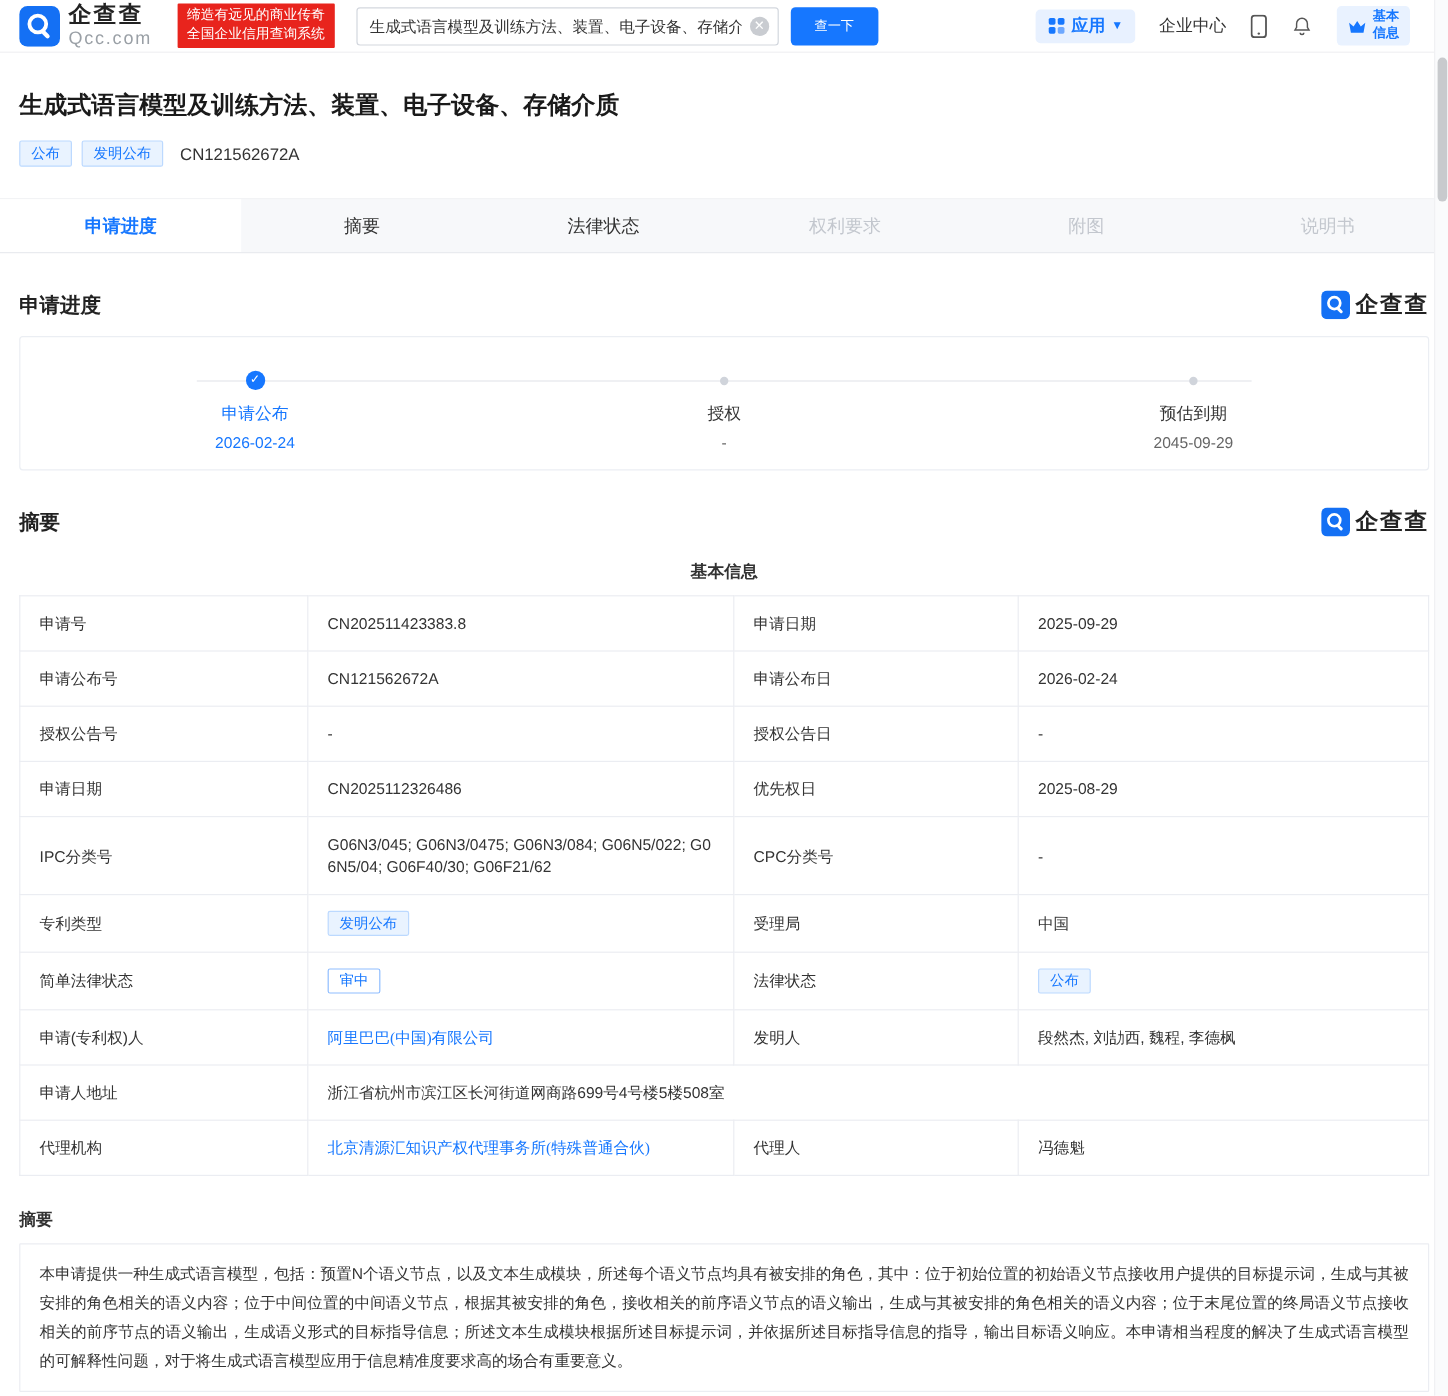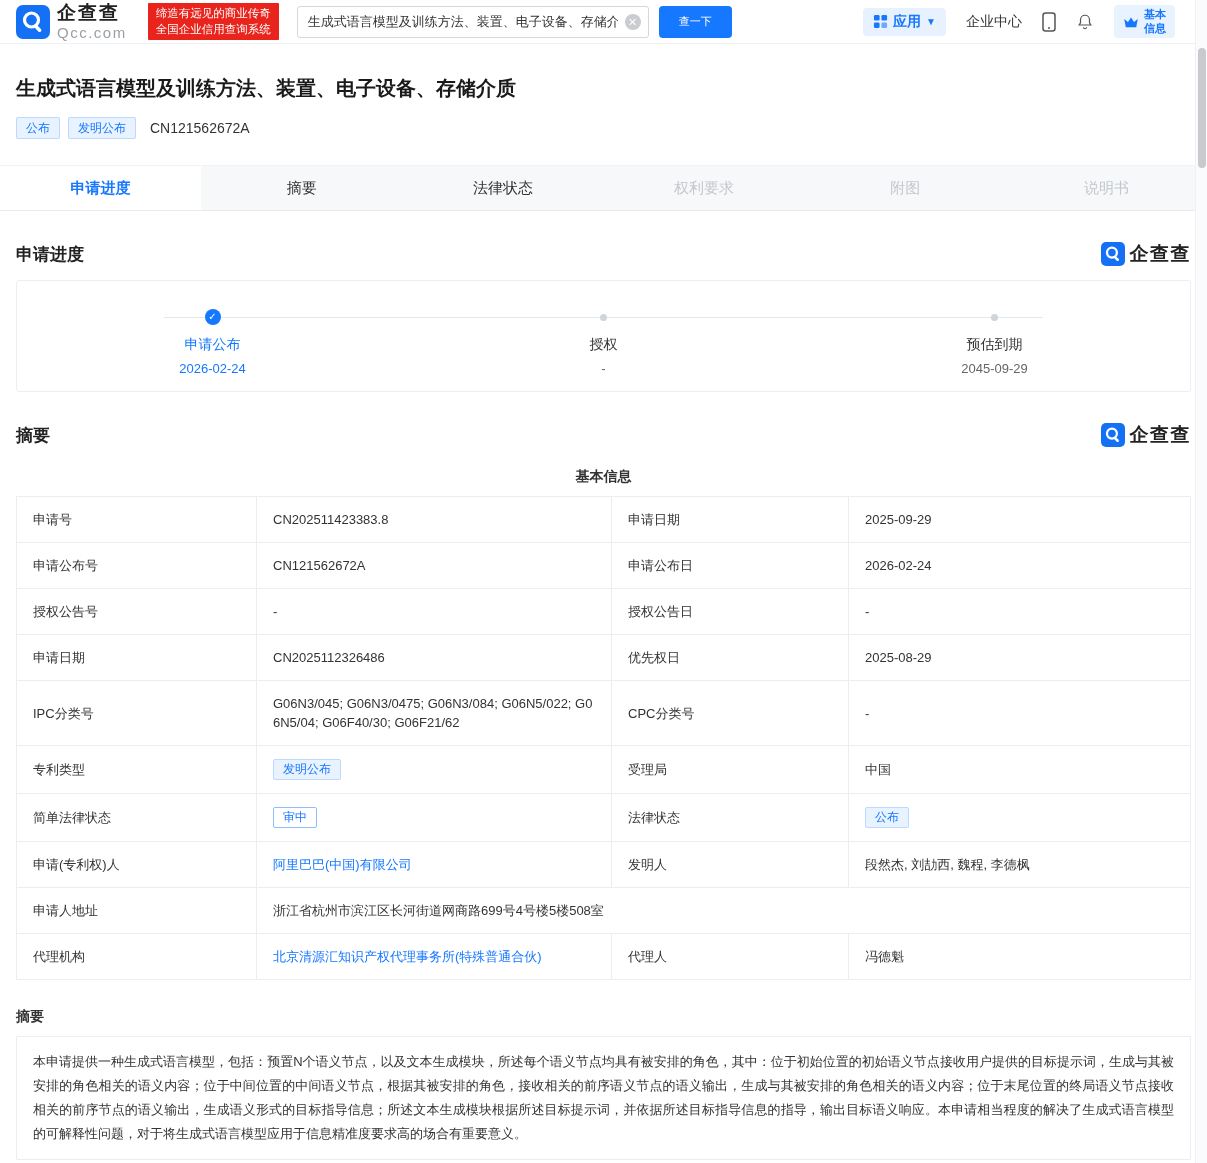--- a/index.html
+++ b/index.html
@@ -77,21 +77,21 @@
   .s-label { margin-top:11px; font-size:14px; color:#333; }
   .s-date { margin-top:7px; font-size:13px; color:#666; }
   .step.current .s-label, .step.current .s-date { color:#1677ff; }
 
   
   .sub-title { margin-top:20px; font-size:14px; font-weight:700; color:#333;text-align:center; }
   table.info { width:100%; border-collapse:collapse; table-layout:fixed; margin-top:10px;border-radius:26px; }
   table.info td { border:1px solid #ebedf2; padding:13px 16px; font-size:13px; color:#333;
     line-height:19px; word-break:break-all; vertical-align:middle; }
   td.lab { color:#333; }
-  .link { color:#1677ff; cursor:pointer; }
+  .link { color:#1677ff; cursor:pointer;font-family:Liberation Serif, serif; }
   .tbadge { display:inline-block; font-size:12px; color:#1677ff; background:#e9f3ff;
     border:1px solid #bcd9ff; border-radius:2px; padding:1px 9px; line-height:17px; }
   .tbadge.outline { background:#fff; border-color:#8fbdff; }
 
   
   .abs-sub { margin-top:28px; font-size:14px; font-weight:700; color:#333; }
   .abs-box { margin-top:10px; border:1px solid #ebedf2; border-radius:1px; padding:13px 16px;
     font-size:13px; line-height:24px; color:#333; text-align:justify; }
 </style>
 </head>

